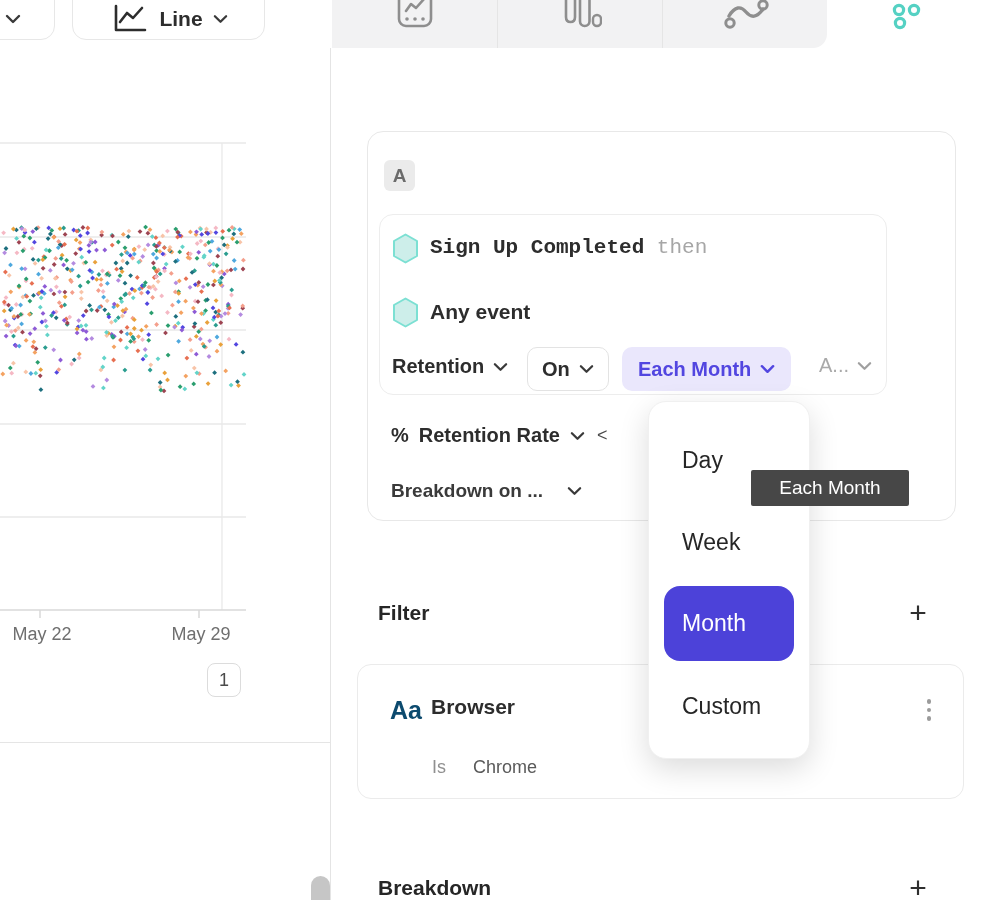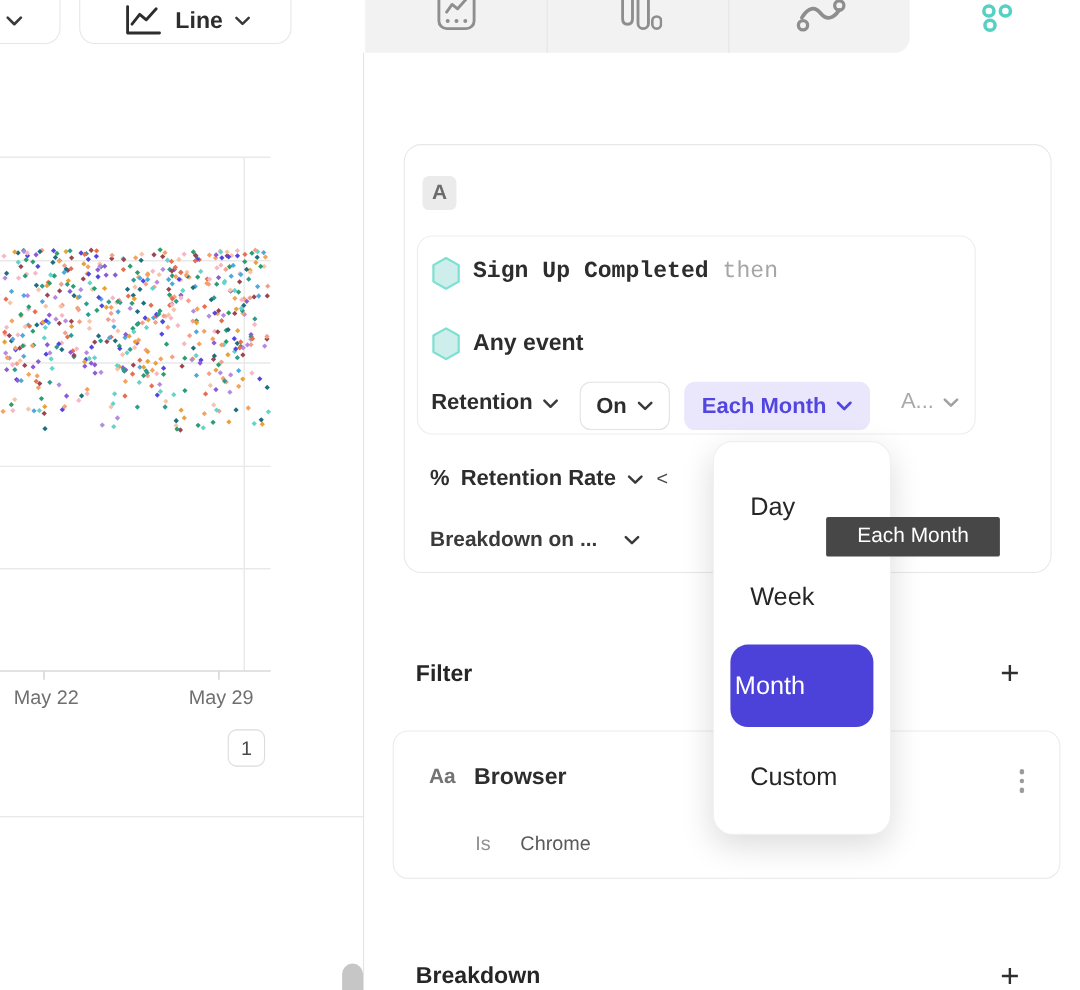--- a/index.html
+++ b/index.html
@@ -74,36 +74,36 @@
   
   .menu {
     position:absolute; left:648px; top:401px; width:162px; height:358px;
     background:#fff; border:1px solid #f0f0f0; border-radius:18px;
     box-shadow:0 10px 30px rgba(0,0,0,0.14); z-index:20;
   }
   .menu-item { position:absolute; left:0; width:162px; height:60px; display:flex; align-items:center; padding-left:33px; font-size:23px; color:#262626; cursor:pointer; }
   .mi-0 { top:28px; } .mi-1 { top:110px; } .mi-3 { top:274px; }
   .menu-item.selected {
     left:15px; top:184px; width:130px; height:75px; background:#4c42d9; border-radius:16px;
-    color:#ffffff; padding-left:4px;
+    color:#ffffff; padding-left:18px;
   }
   .tooltip {
     position:absolute; left:751px; top:470px; width:158px; height:36px; background:#474747; z-index:30;
     display:flex; align-items:center; justify-content:center; font-size:19px; color:#ffffff; border-radius:2px;
   }
 
   
   .section-head { position:absolute; font-size:21px; font-weight:700; color:#262626; }
   .plus-btn { position:absolute; width:34px; height:34px; display:flex; align-items:center; justify-content:center;
               font-size:30px; font-weight:400; color:#2f2f2f; cursor:pointer; line-height:1; }
   .filter-card {
     position:absolute; left:357px; top:664px; width:607px; height:135px;
     background:#fff; border:1.5px solid #ebebeb; border-radius:14px;
   }
-  .aa-badge { position:absolute; left:32px; top:31px; font-size:19px; font-weight:700; color:#737373; }
+  .aa-badge { position:absolute; left:32px; top:31px; font-size:25px; font-weight:700; color:#0c4a6e; }
   .prop-name { position:absolute; left:73px; top:30px; font-size:21px; font-weight:700; color:#2d2d2d; cursor:pointer; }
   .kebab { position:absolute; left:560px; top:27px; width:22px; height:36px; display:flex; flex-direction:column; align-items:center; justify-content:center; gap:4px; cursor:pointer; }
   .kebab i { width:4.5px; height:4.5px; border-radius:50%; background:#9b9b9b; }
   .op-row { position:absolute; left:74px; top:92px; font-size:18px; cursor:pointer; }
   .op-row .op { color:#909090; margin-right:22px; }
   .op-row .val { color:#5a5a5a; }
 
   svg { display:block; }
 </style>
 </head>

